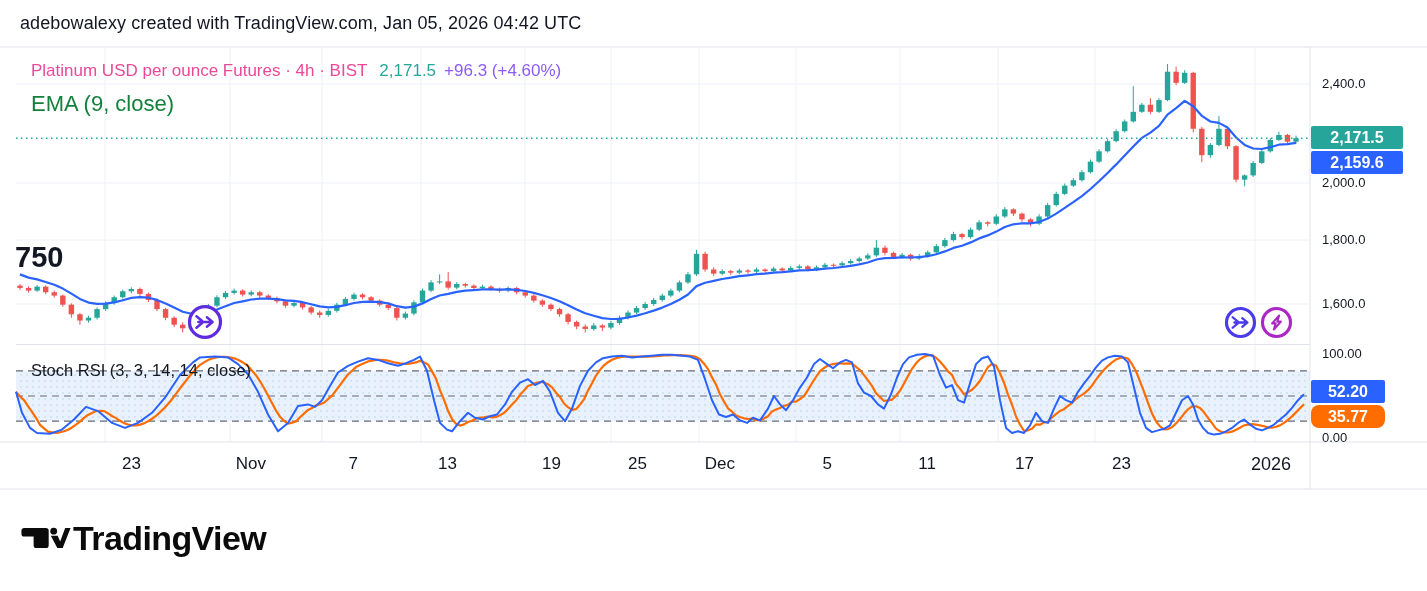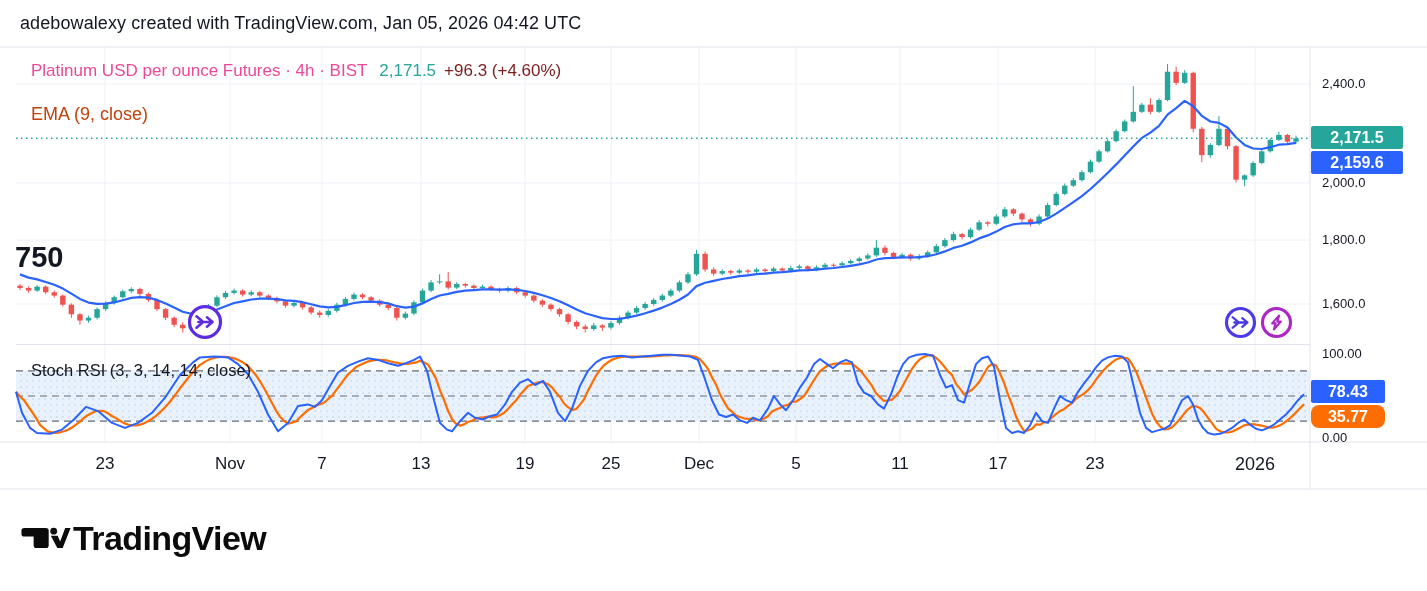--- a/index.html
+++ b/index.html
@@ -3,31 +3,31 @@
 <meta charset="utf-8">
 <style>
   html,body{margin:0;padding:0;}
   body{width:1427px;height:591px;background:#ffffff;position:relative;overflow:hidden;
        font-family:"Liberation Sans", sans-serif;color:#131722;}
   .abs{position:absolute;}
   #credit{left:20px;top:13px;font-size:18px;letter-spacing:.1px;color:#131722;}
   #title-line{left:31px;top:61px;font-size:17px;white-space:nowrap;}
   #title-line .sym{color:#ec4899;}
   #title-line .px{color:#26a69a;margin-left:12px;}
-  #title-line .chg{color:#7f1d1d;margin-left:8px;}
-  #ema-label{left:31px;top:104px;font-size:18px;color:#c2410c;}
+  #title-line .chg{color:#8b5cf6;margin-left:8px;}
+  #ema-label{left:31px;top:91px;font-size:22px;color:#15803d;}
   #watermark{left:15px;top:241px;font-size:29px;font-weight:700;color:#131722;}
   #stoch-label{left:31px;top:361px;font-size:16.5px;color:#131722;}
   #chart-svg{left:0;top:0;}
   .axis-label{position:absolute;left:12px;font-size:13px;color:#131722;line-height:18px;}
   .badge{position:absolute;left:1px;width:92px;height:23px;border-radius:2px;color:#fff;
          font-size:16px;font-weight:600;display:flex;align-items:center;justify-content:center;}
   .badge.small{width:74px;}
   #right-axis{left:1310px;top:0;width:117px;height:489px;}
-  .tick-label{position:absolute;top:11px;width:72px;margin-left:-36px;text-align:center;
+  .tick-label{position:absolute;top:11px;width:72px;margin-left:-36px;text-align:right;
               font-size:17px;color:#131722;}
   .tick-label.bold{font-weight:400;font-size:18px;}
   #time-axis{left:0;top:443px;width:1310px;height:46px;}
   .sticker{position:absolute;}
   #logo{left:20px;top:518px;display:flex;align-items:center;gap:1px;}
   #logo-text{font-size:34px;font-weight:700;color:#0b0b0b;letter-spacing:-0.6px;}
 </style>
 </head>
 <body>
 
@@ -385,21 +385,21 @@
 
 <div id="right-axis" class="abs">
     <div class="axis-label" style="top: 75px;">2,400.0</div>
     <div class="axis-label" style="top: 173.925px;">2,000.0</div>
     <div class="axis-label" style="top: 231.092px;">1,800.0</div>
     <div class="axis-label" style="top: 295px;">1,600.0</div>
     <div class="axis-label" style="top: 345px;">100.00</div>
     <div class="axis-label" style="top: 429px;">0.00</div>
     <div class="badge" style="top: 126px; background: rgb(38, 166, 154);">2,171.5</div>
     <div class="badge" style="top: 151px; background: rgb(41, 98, 255);">2,159.6</div>
-    <div class="badge small" style="top: 380px; background: rgb(41, 98, 255);">78.43</div>
+    <div class="badge small" style="top: 380px; background: rgb(41, 98, 255);">52.20</div>
     <div class="badge small" style="top: 405px; background: rgb(255, 109, 0); border-radius: 8px;">35.77</div>
   </div>
 
 <div id="time-axis" class="abs">
     <div class="tick-label" style="left: 105px;">23</div>
     <div class="tick-label" style="left: 230px;">Nov</div>
     <div class="tick-label" style="left: 322px;">7</div>
     <div class="tick-label" style="left: 421px;">13</div>
     <div class="tick-label" style="left: 525px;">19</div>
     <div class="tick-label" style="left: 611px;">25</div>

